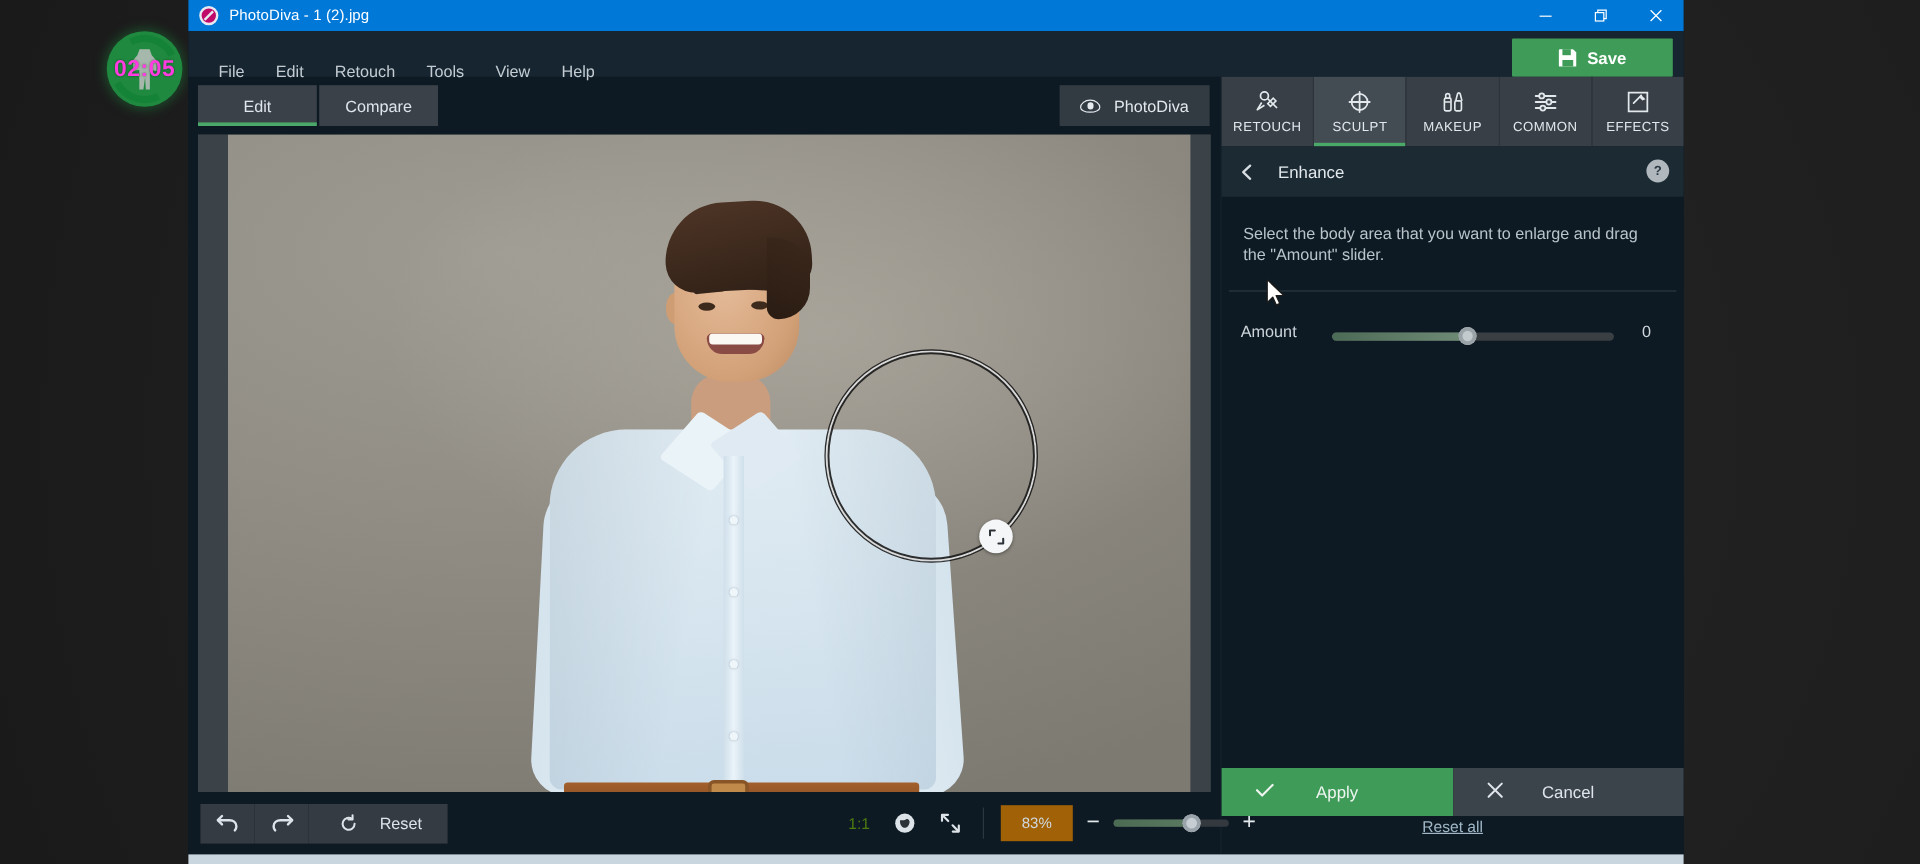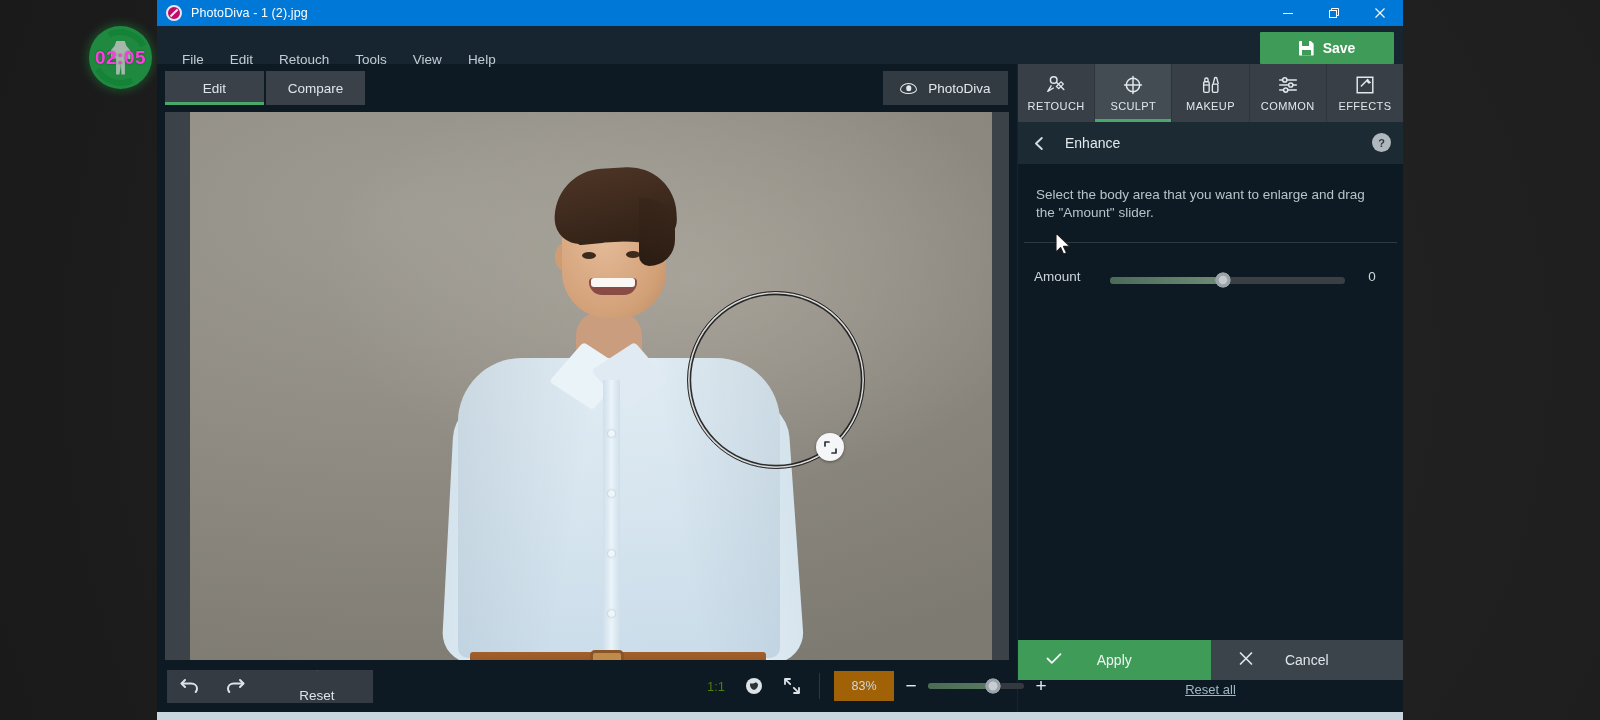--- a/index.html
+++ b/index.html
@@ -244,21 +244,20 @@
 
   
   #bottombar {
     height: 52px; flex: 0 0 52px; display: flex; align-items: center;
     padding: 0 10px; position: relative;
   }
   .tb-btn {
     height: 33px; background: #343b43; display: flex;
     align-items: center; justify-content: center; color: #dde4e9;
     margin-right: 0;
-    flex-direction: column;
   }
   .tb-btn.icon-only { width: 45px; }
   .tb-btn.reset { width: 116px; gap: 17px; font-size: 13.5px; padding-left: 4px; }
   #zoom-tools {
     position: absolute; left: 540px; top: 9px;
     display: flex; align-items: center; gap: 0px;
   }
   #zoom-tools .zt {
     width: 38px; height: 34px; display:flex; align-items:center; justify-content:center;
     color:#4d7c0f; font-size: 13px;

